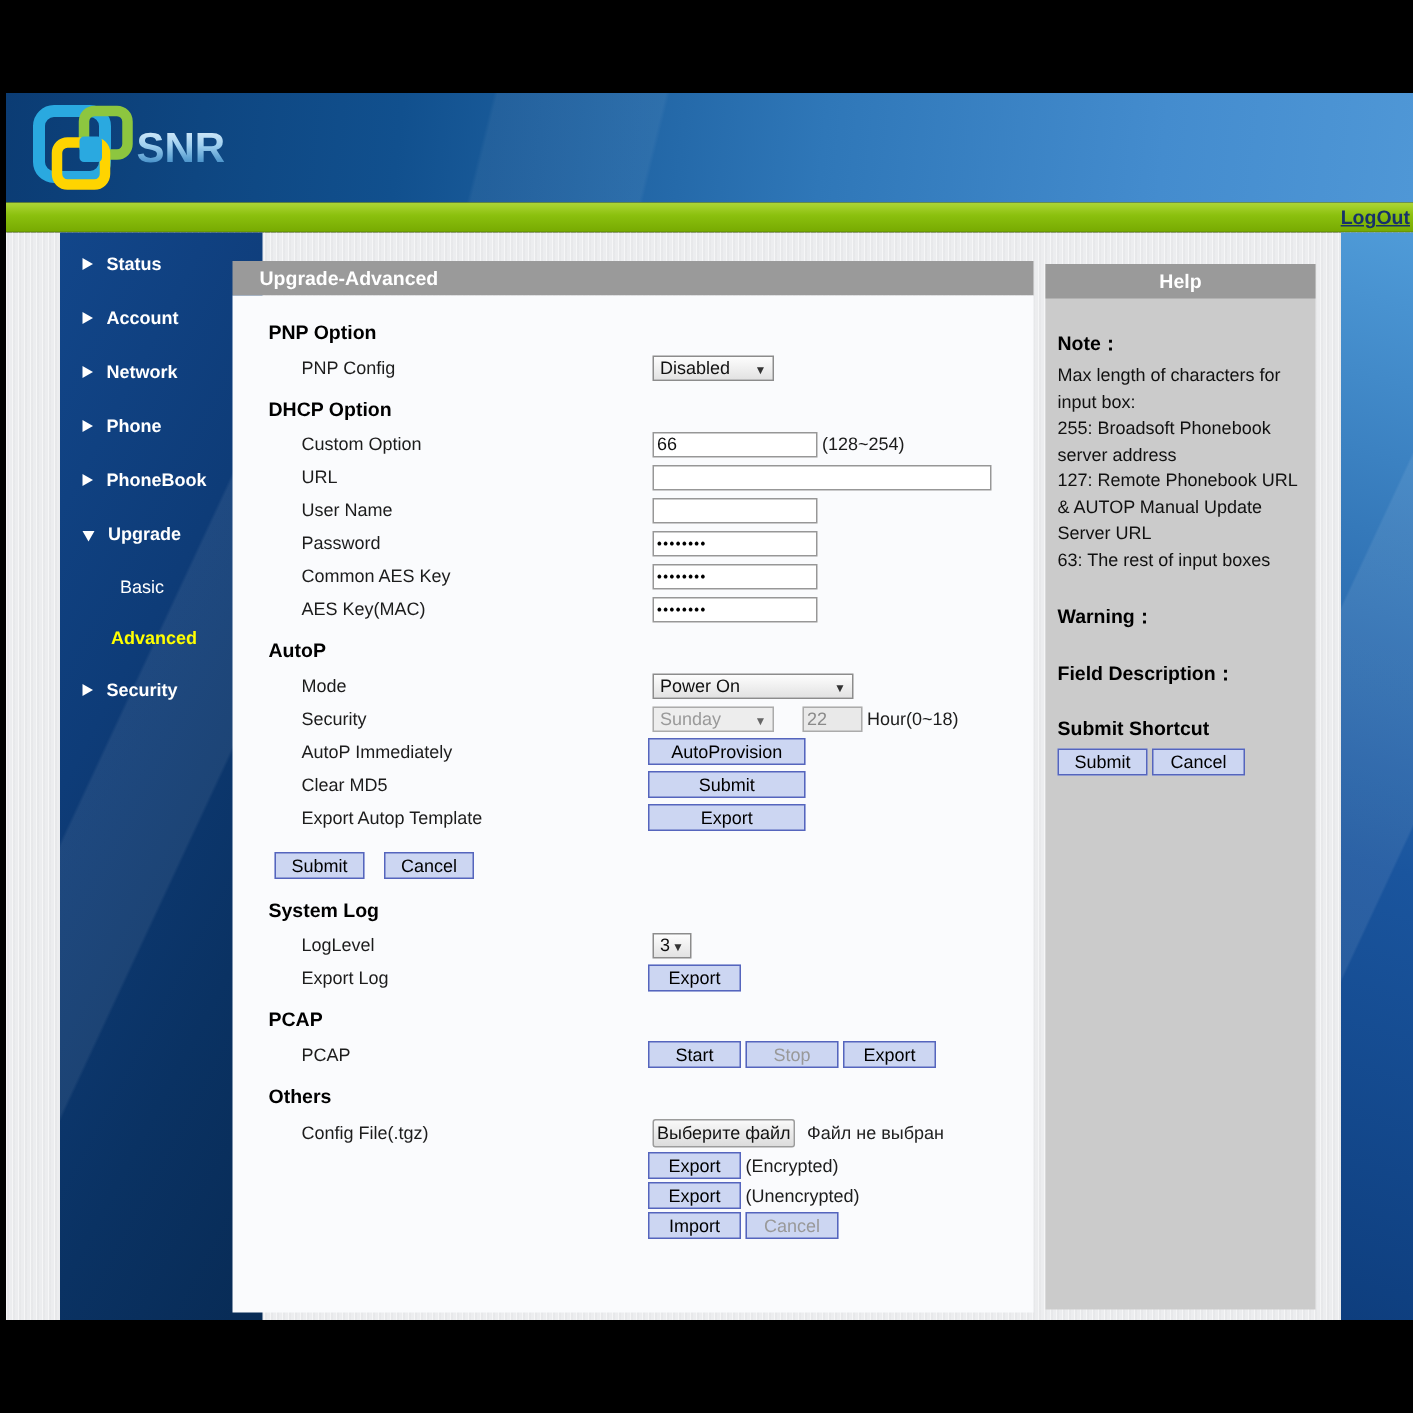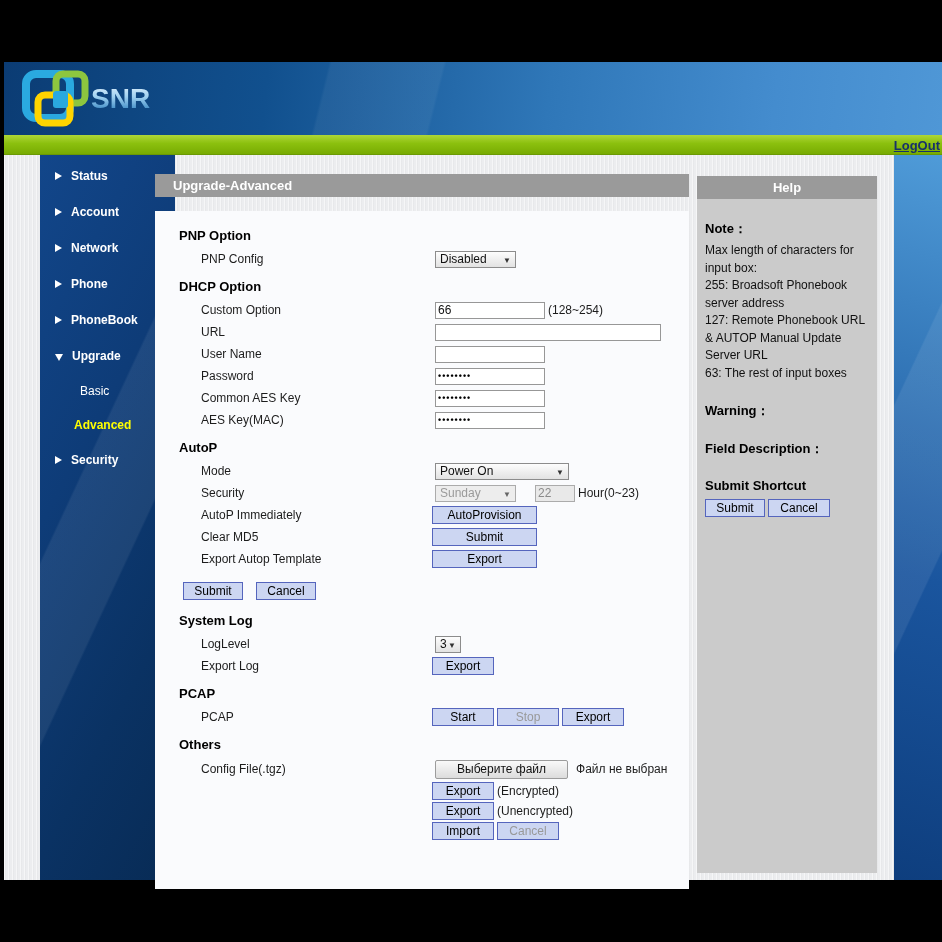--- a/index.html
+++ b/index.html
@@ -76,21 +76,21 @@
     background: linear-gradient(115deg, transparent 30%, rgba(255,255,255,0.08) 30.5% 60%, transparent 60.5%);
   }
 
   
   .card-title {
     position: absolute; left: 151px; top: 19px; width: 534px; height: 23px;
     background: #9a9a9a; color: #fff; font-size: 13px; font-weight: bold;
     line-height: 23px; padding-left: 18px;
   }
   .card {
-    position: absolute; left: 151px; top: 56px; width: 534px; height: 678px;
+    position: absolute; left: 151px; top: 42px; width: 534px; height: 678px;
     background: #fafbfd; padding-top: 8px; overflow: hidden;
   }
   .sec { font-size: 13px; font-weight: bold; color: #000; margin: 10px 0 5px 24px; line-height: 14px; }
   .frow { height: 22px; display: flex; align-items: center; padding-left: 46px; }
   .frow.tall { height: 24px; }
   .frow.short { height: 20px; }
   .flabel { width: 234px; font-size: 12px; color: #1c1c1c; flex-shrink: 0; }
   .hint { font-size: 12px; color: #1c1c1c; margin-left: 3px; }
 
   
@@ -115,21 +115,21 @@
     font-family: "Liberation Sans", sans-serif; font-size: 12px; color: #000;
     cursor: pointer; line-height: 14px;
   }
   .btn.dim { color: #999; }
   .btn-off { margin-left: -3px; }
   .gap3 { margin-right: 3px; }
   .actions { display: flex; gap: 13px; padding-left: 28px; margin: 12px 0 14px 0; }
   .filebtn {
     height: 19px; background: linear-gradient(#f9f9f9, #dcdcdc); border: 1px solid #9c9c9c;
     border-radius: 2px; font-family: "Liberation Sans", sans-serif; font-size: 12px;
-    color: #111; padding: 0 21px; cursor: pointer;
+    color: #111; padding: 0 2px; cursor: pointer;
   }
   .nofile { font-size: 12px; color: #222; margin-left: 8px; }
   .sched-gap { margin-left: 19px; }
 
   
   .help {
     position: absolute; left: 693px; top: 21px; width: 180px; height: 697px;
     background: #cbcbcb;
   }
   .help-title {
@@ -261,21 +261,21 @@
           <span class="sarrow"></span>
         </span>
       </div>
       <div class="frow">
         <span class="flabel">Security</span>
         <span class="sel dis w81">
           <span>Sunday</span>
           <span class="sarrow"></span>
         </span>
         <input class="inp dis w40 sched-gap" type="text" value="22" style="">
-        <span class="hint">Hour(0~23)</span>
+        <span class="hint">Hour(0~18)</span>
       </div>
       <div class="frow">
         <span class="flabel">AutoP Immediately</span>
         <button class="btn w105 btn-off">AutoProvision</button>
       </div>
       <div class="frow">
         <span class="flabel">Clear MD5</span>
         <button class="btn w105 btn-off">Submit</button>
       </div>
       <div class="frow">

